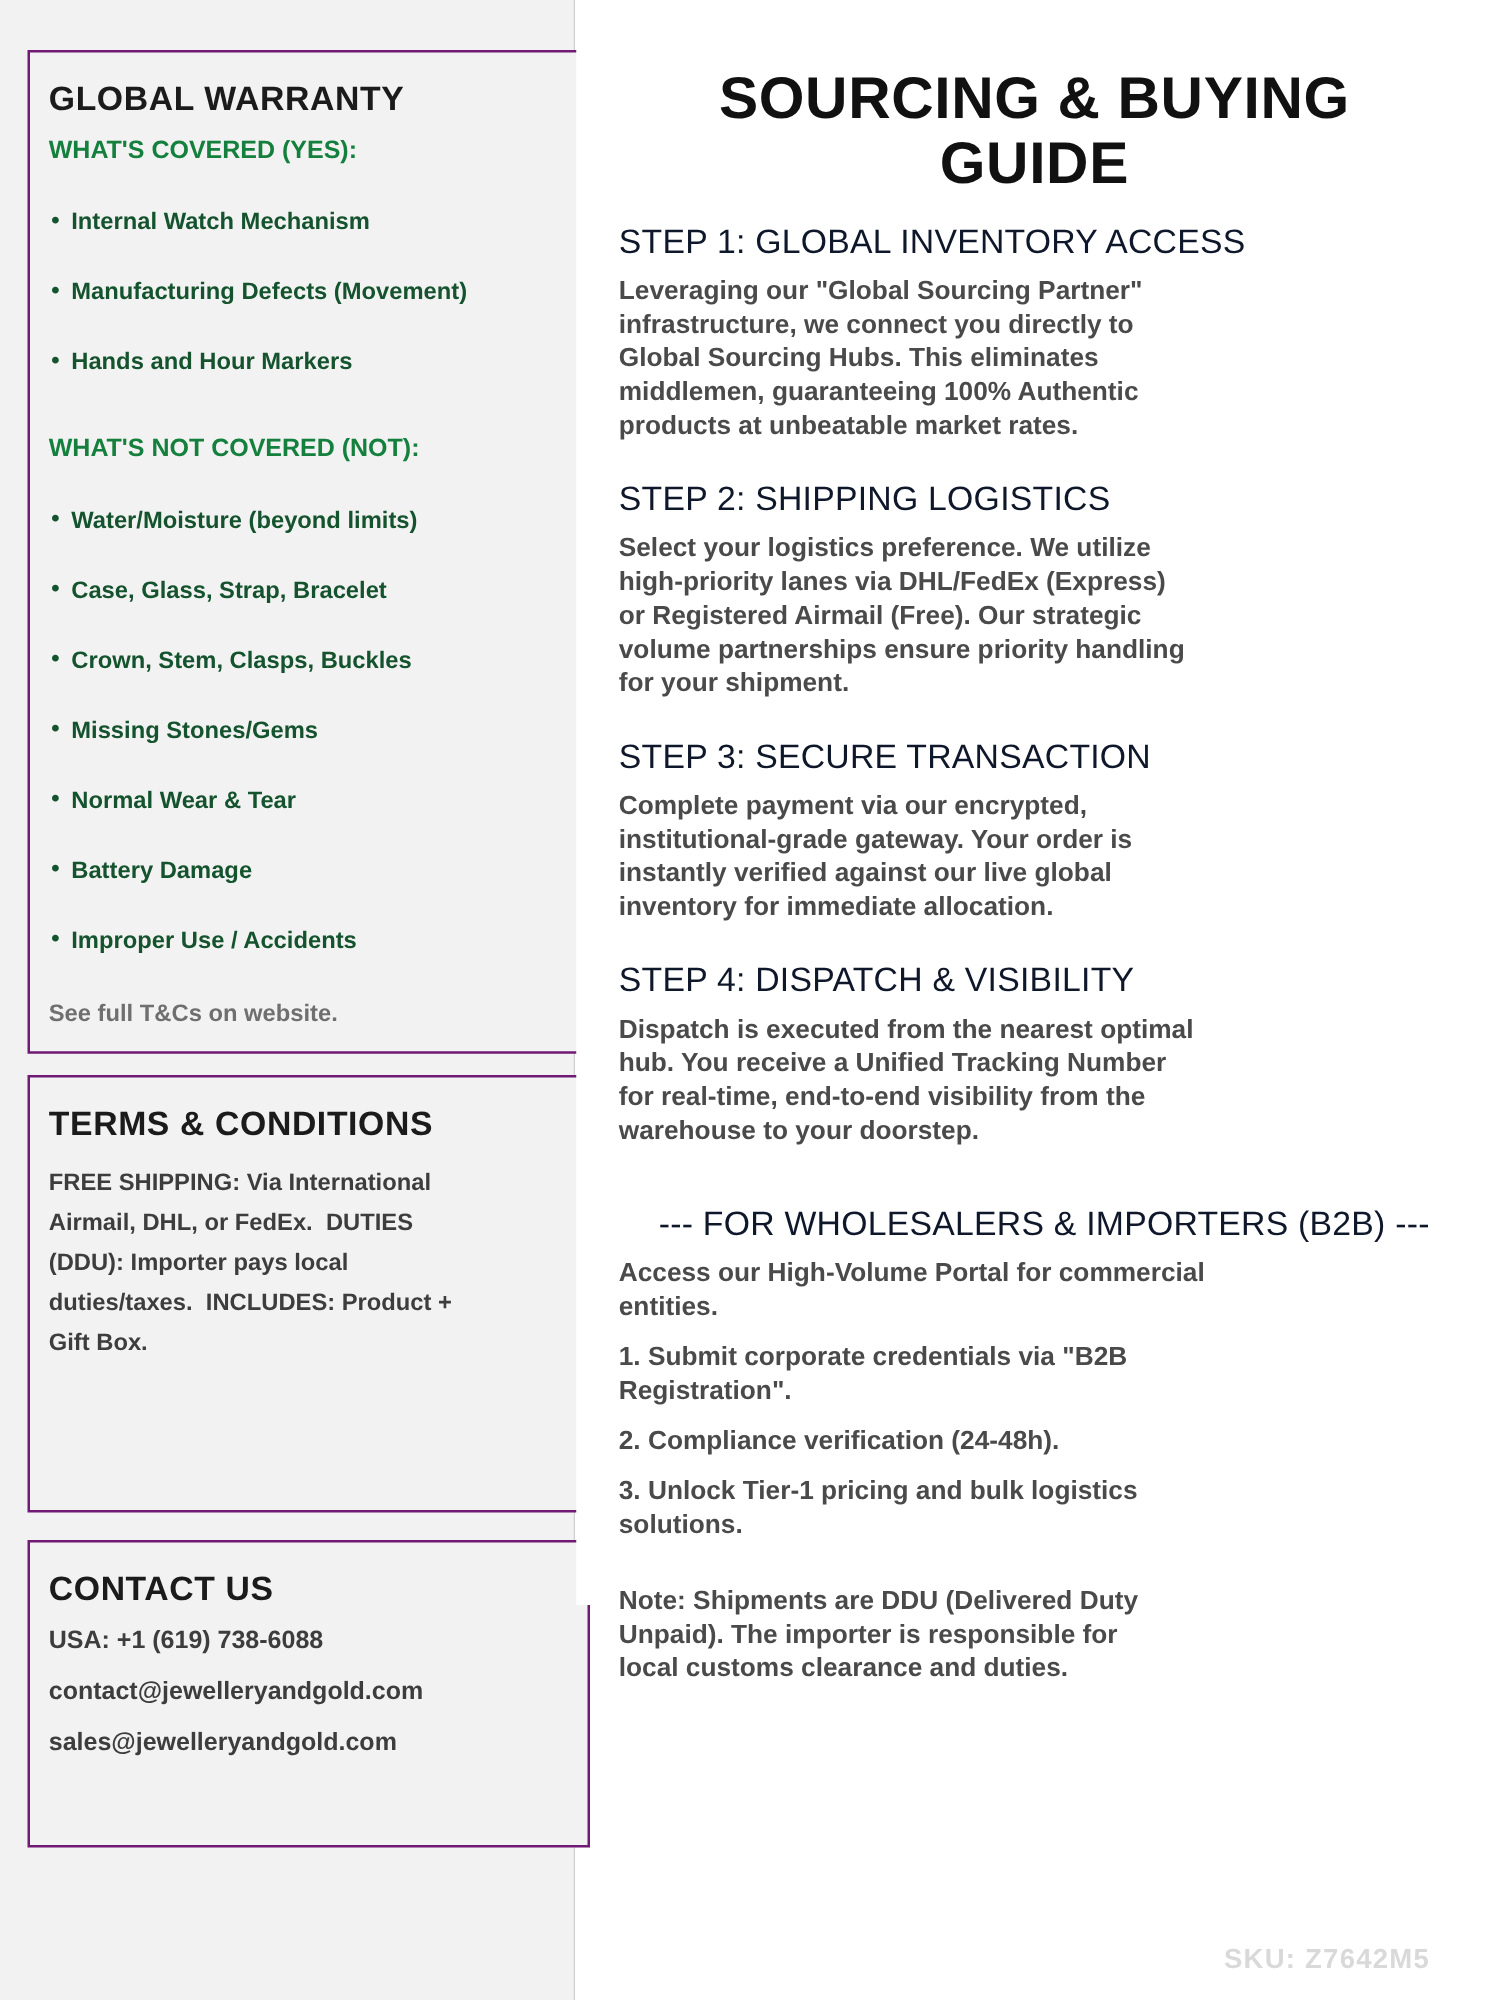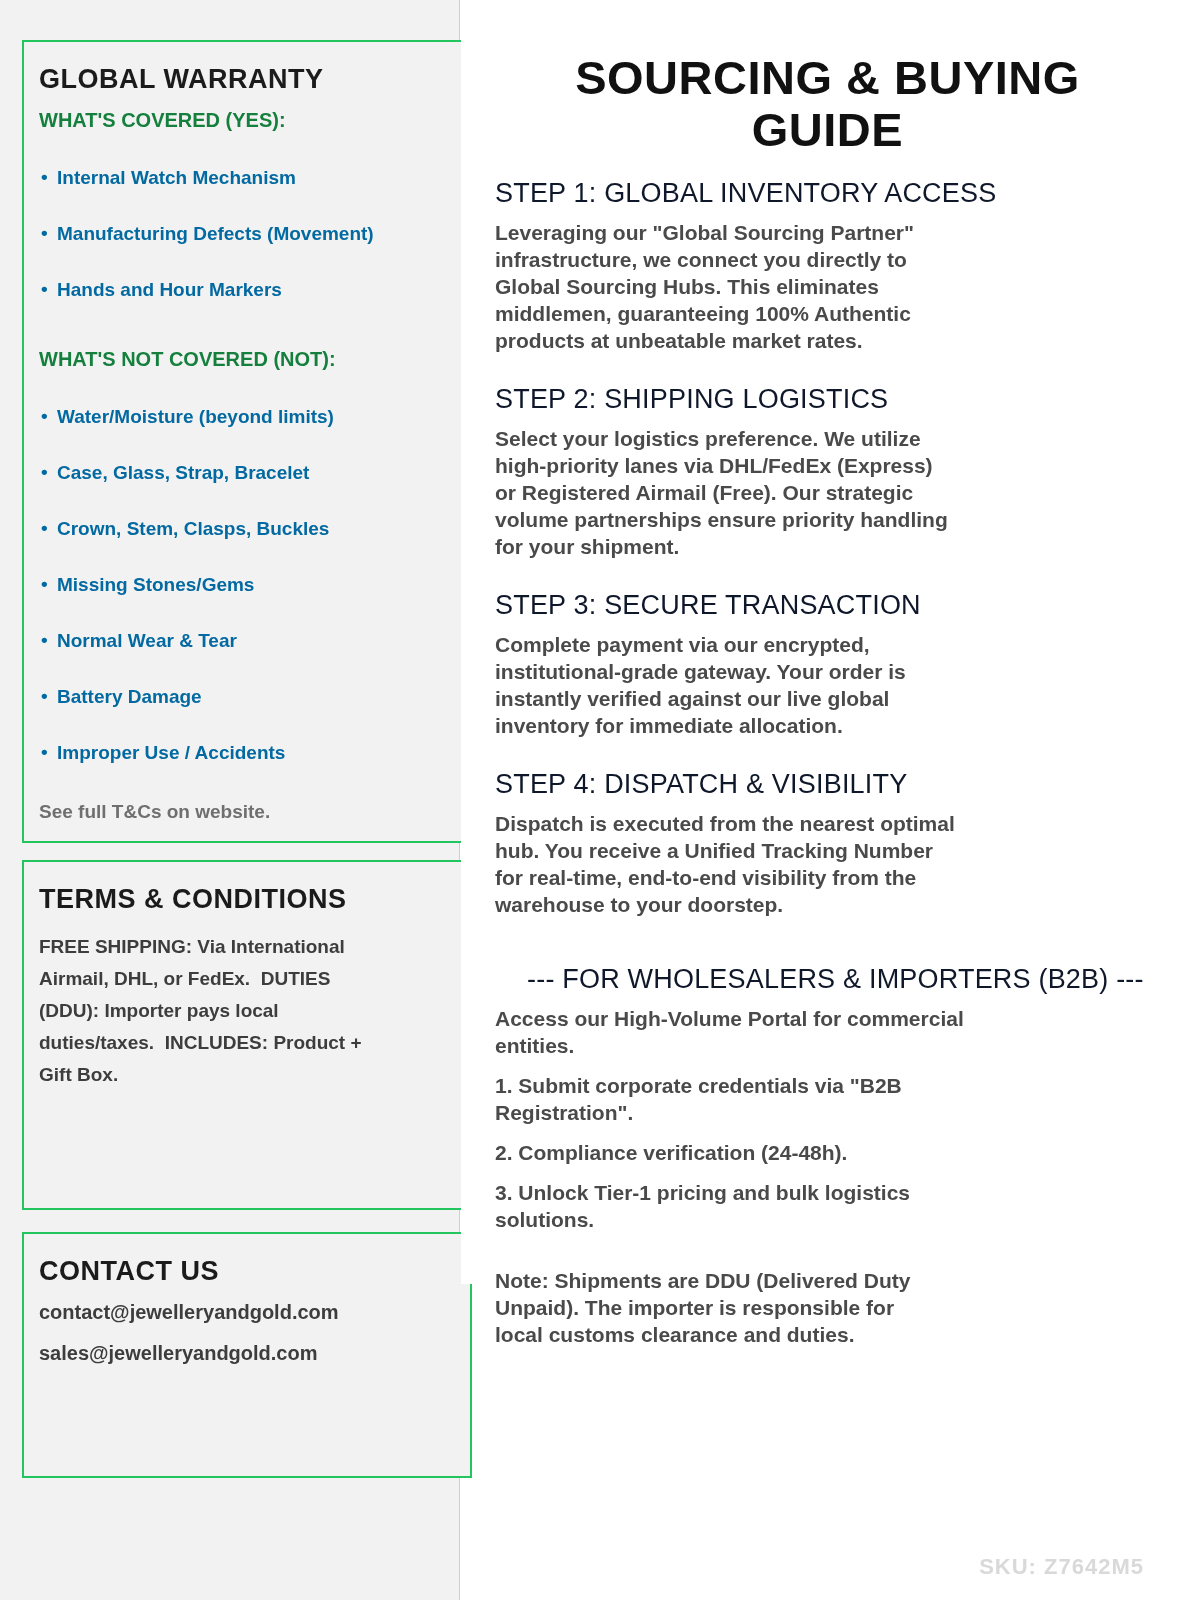--- a/index.html
+++ b/index.html
@@ -8,37 +8,37 @@
     background:#ffffff;
     font-family:"Liberation Sans","DejaVu Sans",sans-serif;
   }
   
   .sidebar {
     position:absolute; left:0; top:0; width:460px; height:1600px;
     background:#f2f2f2; border-right:1px solid #cfcfcf; box-sizing:border-box;
   }
   .box {
     position:absolute; left:22px; width:450px;
-    background:#f2f2f2; border:2px solid #22c55e; box-sizing:border-box;
+    background:#f2f2f2; border:2px solid #701a75; box-sizing:border-box;
     padding:16px 15px;
   }
   .box-warranty { top:40px;   height:803px; }
   .box-terms    { top:860px;  height:350px; }
   .box-contact  { top:1232px; height:246px; }
   .side-title {
     font-size:27px; font-weight:bold; color:#1b1b1b;
     letter-spacing:0.5px; margin:6px 0 14px 0;
   }
   .side-sub {
     font-size:20px; font-weight:bold; color:#15803d; margin:10px 0 12px 0;
   }
   .side-sub.gap-before { margin-top:48px; }
   ul.side-list { list-style:none; margin:0; padding:0; }
   ul.side-list li {
-    font-size:19px; line-height:21px; font-weight:bold; color:#0369a1;
+    font-size:19px; line-height:21px; font-weight:bold; color:#14532d;
     position:relative; padding-left:18px; margin-bottom:13px;margin-top:35px;
   }
   ul.side-list li::before { content:"\2022"; position:absolute; left:2px; top:-1px; }
   ul.plain-list { list-style:none; margin:14px 0 0 0; padding:0; }
   ul.plain-list li {
     font-size:20px; font-weight:bold; color:#3d3d3d; margin-bottom:18px;
     padding-left:0;
   }
   .footnote { font-size:19px; font-weight:bold; color:#6f6f6f; margin:38px 0 0 0; }
   .terms-body {
@@ -103,20 +103,21 @@
       <p class="terms-body">FREE SHIPPING: Via International
 Airmail, DHL, or FedEx.  DUTIES
 (DDU): Importer pays local
 duties/taxes.  INCLUDES: Product +
 Gift Box.</p>
     </section>
 
     <section class="box box-contact">
       <h2 class="side-title">CONTACT US</h2>
       <ul class="plain-list">
+        <li>USA: +1 (619) 738-6088</li>
       <li>contact@jewelleryandgold.com</li>
           <li>sales@jewelleryandgold.com</li>
         </ul>
     </section>
 
   </aside>
 
   <main class="main">
     <h1 class="main-title">SOURCING &amp; BUYING GUIDE</h1>
     <div id="sections">

